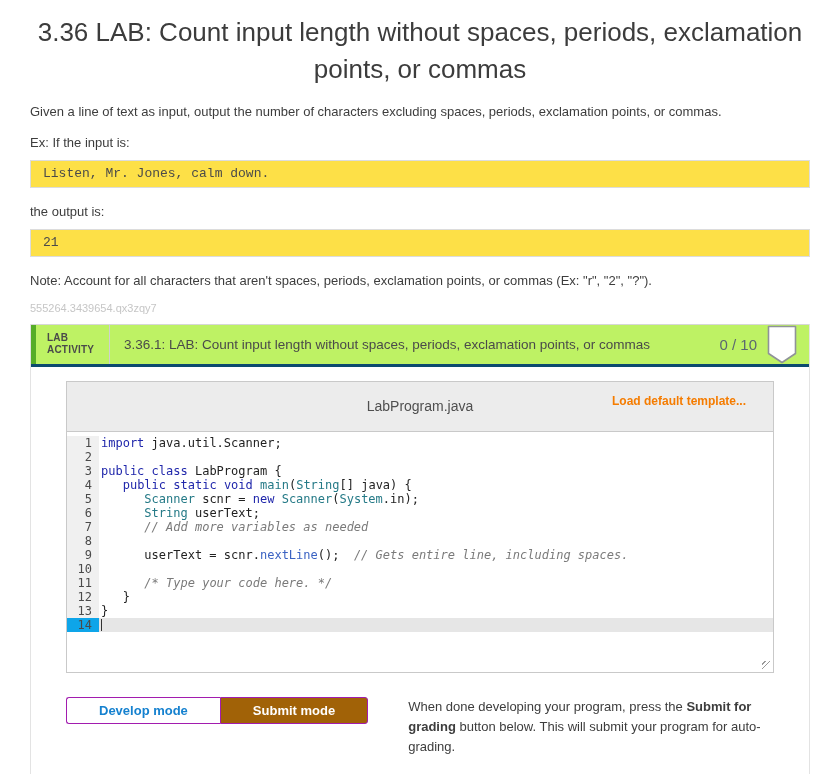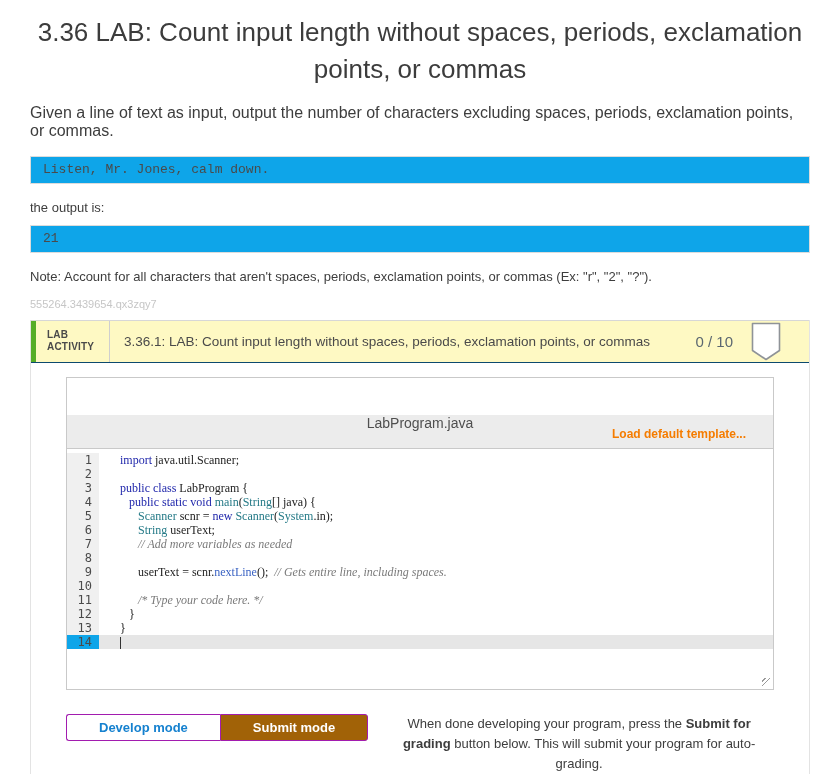--- a/index.html
+++ b/index.html
@@ -7,74 +7,74 @@
   body {
     width:837px; height:774px; overflow:hidden;
     font-family:"Liberation Sans", sans-serif; color:#3d3d3d;
   }
   .page { padding:14px 27px 0 30px; }
 
   h1.page-title {
     font-size:26px; font-weight:400; color:#3c3c3c;
     line-height:1.42; max-width:790px; margin-bottom:16px;text-align:center;
   }
-  .desc { font-size:16px; color:#3d3d3d; margin-bottom:16px; }
+  .desc { font-size:13px; color:#3d3d3d; margin-bottom:16px; }
   .label { font-size:13px; color:#3d3d3d; margin-bottom:10px; }
   pre.codeblock {
     font-family:"Liberation Mono", monospace; font-size:13px; color:#4a4a4a;
-    background:#0ea5e9; border:1px solid #dcdcdc;
+    background:#fde047; border:1px solid #dcdcdc;
     padding:5px 12px 6px 12px; margin-bottom:16px; white-space:pre;
   }
   .note { margin-top:4px; margin-bottom:14px; }
   .resource-id { font-size:11px; color:#c6c6c6; margin-bottom:10px; }
 
   
   .activity-card { border-left:1px solid #e3e3e3; border-right:1px solid #e3e3e3; }
   .activity-header {
     position:relative; display:flex; align-items:center;
-    background:#fef9c3; border-top:1px solid #d7d7d7; border-bottom:1px solid #0c4a6e;
+    background:#bef264; border-top:1px solid #d7d7d7; border-bottom:3px solid #0c4a6e;
     height:43px;
   }
   .green-bar { position:absolute; left:0; top:0; bottom:0; width:5px; background:#56ad27; }
   .badge {
     display:flex; flex-direction:column; justify-content:center;
     padding-left:16px; min-width:72px;
     font-size:10px; font-weight:bold; color:#4a4a4a; line-height:1.25; letter-spacing:.2px;
   }
   .vdiv { width:1px; align-self:stretch; background:#cfcfcf; margin:0 14px 0 6px; }
   .activity-title { font-size:13.5px; color:#4a4a4a; }
-  .score-wrap { margin-left:auto; display:flex; align-items:center; gap:18px; padding-right:28px; }
+  .score-wrap { margin-left:auto; display:flex; align-items:center; gap:10px; padding-right:12px; }
   .score { font-size:15px; color:#5b6770; }
 
   .activity-body { padding:14px 35px 0 35px; }
 
   
   .editor { position:relative; border:1px solid #c9c9c9; }
   .editor-header {
     position:relative; background:#ececec; border-bottom:1px solid #c9c9c9;
-    height:34px; display:flex; justify-content:center;margin-top:37px;
+    height:50px; display:flex; align-items:center; justify-content:center;
   }
   .filename { font-size:14px; color:#4f4f4f; }
   .load-template {
     position:absolute; right:27px; top:12px;
     font-size:12px; font-weight:bold; color:#f57c00; cursor:pointer; text-decoration:none;
   }
   .editor-code {
     height:240px; background:#ffffff; overflow:hidden;
     font-family:"DejaVu Sans Mono", monospace; font-size:12px; line-height:14px;
     padding-top:4px; cursor:text;
   }
   .code-row { display:flex; height:14px; }
   .code-row.active { background:#e6e6e6; }
   .ln {
     width:32px; flex:0 0 32px; background:#f0f0f0; color:#4a4a4a;
     text-align:right; padding-right:7px;
   }
   .code-row.active .ln { background:#0ea5e9; }
-  .cl { white-space:pre; padding-left:21px; color:#222;font-family:Liberation Serif, serif; }
+  .cl { white-space:pre; padding-left:2px; color:#222; }
   .kw { color:#2027ab; }
   .type { color:#257a87; }
   .fn { color:#3b63c3; }
   .cm { color:#7a7a7a; font-style:italic; }
   .cursor { display:inline-block; width:1px; height:12px; background:#333; vertical-align:middle; }
   .resize-handle {
     position:absolute; right:2px; bottom:2px; width:9px; height:9px; cursor:nwse-resize;
     background:
       linear-gradient(135deg, transparent 0 55%, #ffffff 0) ,
       repeating-linear-gradient(135deg, transparent 0 2px, #9a9a9a 2px 3px);
@@ -86,40 +86,41 @@
   button.mode {
     font-family:"Liberation Sans", sans-serif;
     font-size:13px; font-weight:bold; height:27px; padding:0 32px; cursor:pointer;
     border:1px solid #a21caf; background:#ffffff; color:#1581cf;
   }
   button.mode.develop { border-radius:3px 0 0 3px; border-right:none; }
   button.mode.submit { border-radius:0 3px 3px 0; }
   button.mode.active { background:#a16207; color:#ffffff; }
   .instruction {
     font-size:13px; color:#3d3d3d; line-height:1.55;
-    margin-left:16px; max-width:540px;text-align:center;
+    margin-left:40px; max-width:540px;
   }
   .instruction strong { font-weight:bold; }
 
   button.submit-grading {
     font-family:"Liberation Sans", sans-serif;
     display:block; margin-top:30px; height:31px; padding:0 18px;
     background:#ef7d17; border:none; border-radius:3px; cursor:pointer;
     color:#ffffff; font-size:13px; font-weight:bold;
   }
 </style>
 </head>
 <body>
 
 <div class="page">
 
   <h1 class="page-title">3.36 LAB: Count input length without spaces, periods, exclamation points, or commas</h1>
 
   <p class="desc">Given a line of text as input, output the number of characters excluding spaces, periods, exclamation points, or commas.</p>
 
+  <p class="label">Ex: If the input is:</p>
   <pre class="codeblock">Listen, Mr. Jones, calm down.</pre>
 
   <p class="label">the output is:</p>
   <pre class="codeblock">21</pre>
 
   <p class="label note">Note: Account for all characters that aren't spaces, periods, exclamation points, or commas (Ex: "r", "2", "?").</p>
 
   <div class="resource-id">555264.3439654.qx3zqy7</div>
 
   <section class="activity-card">

